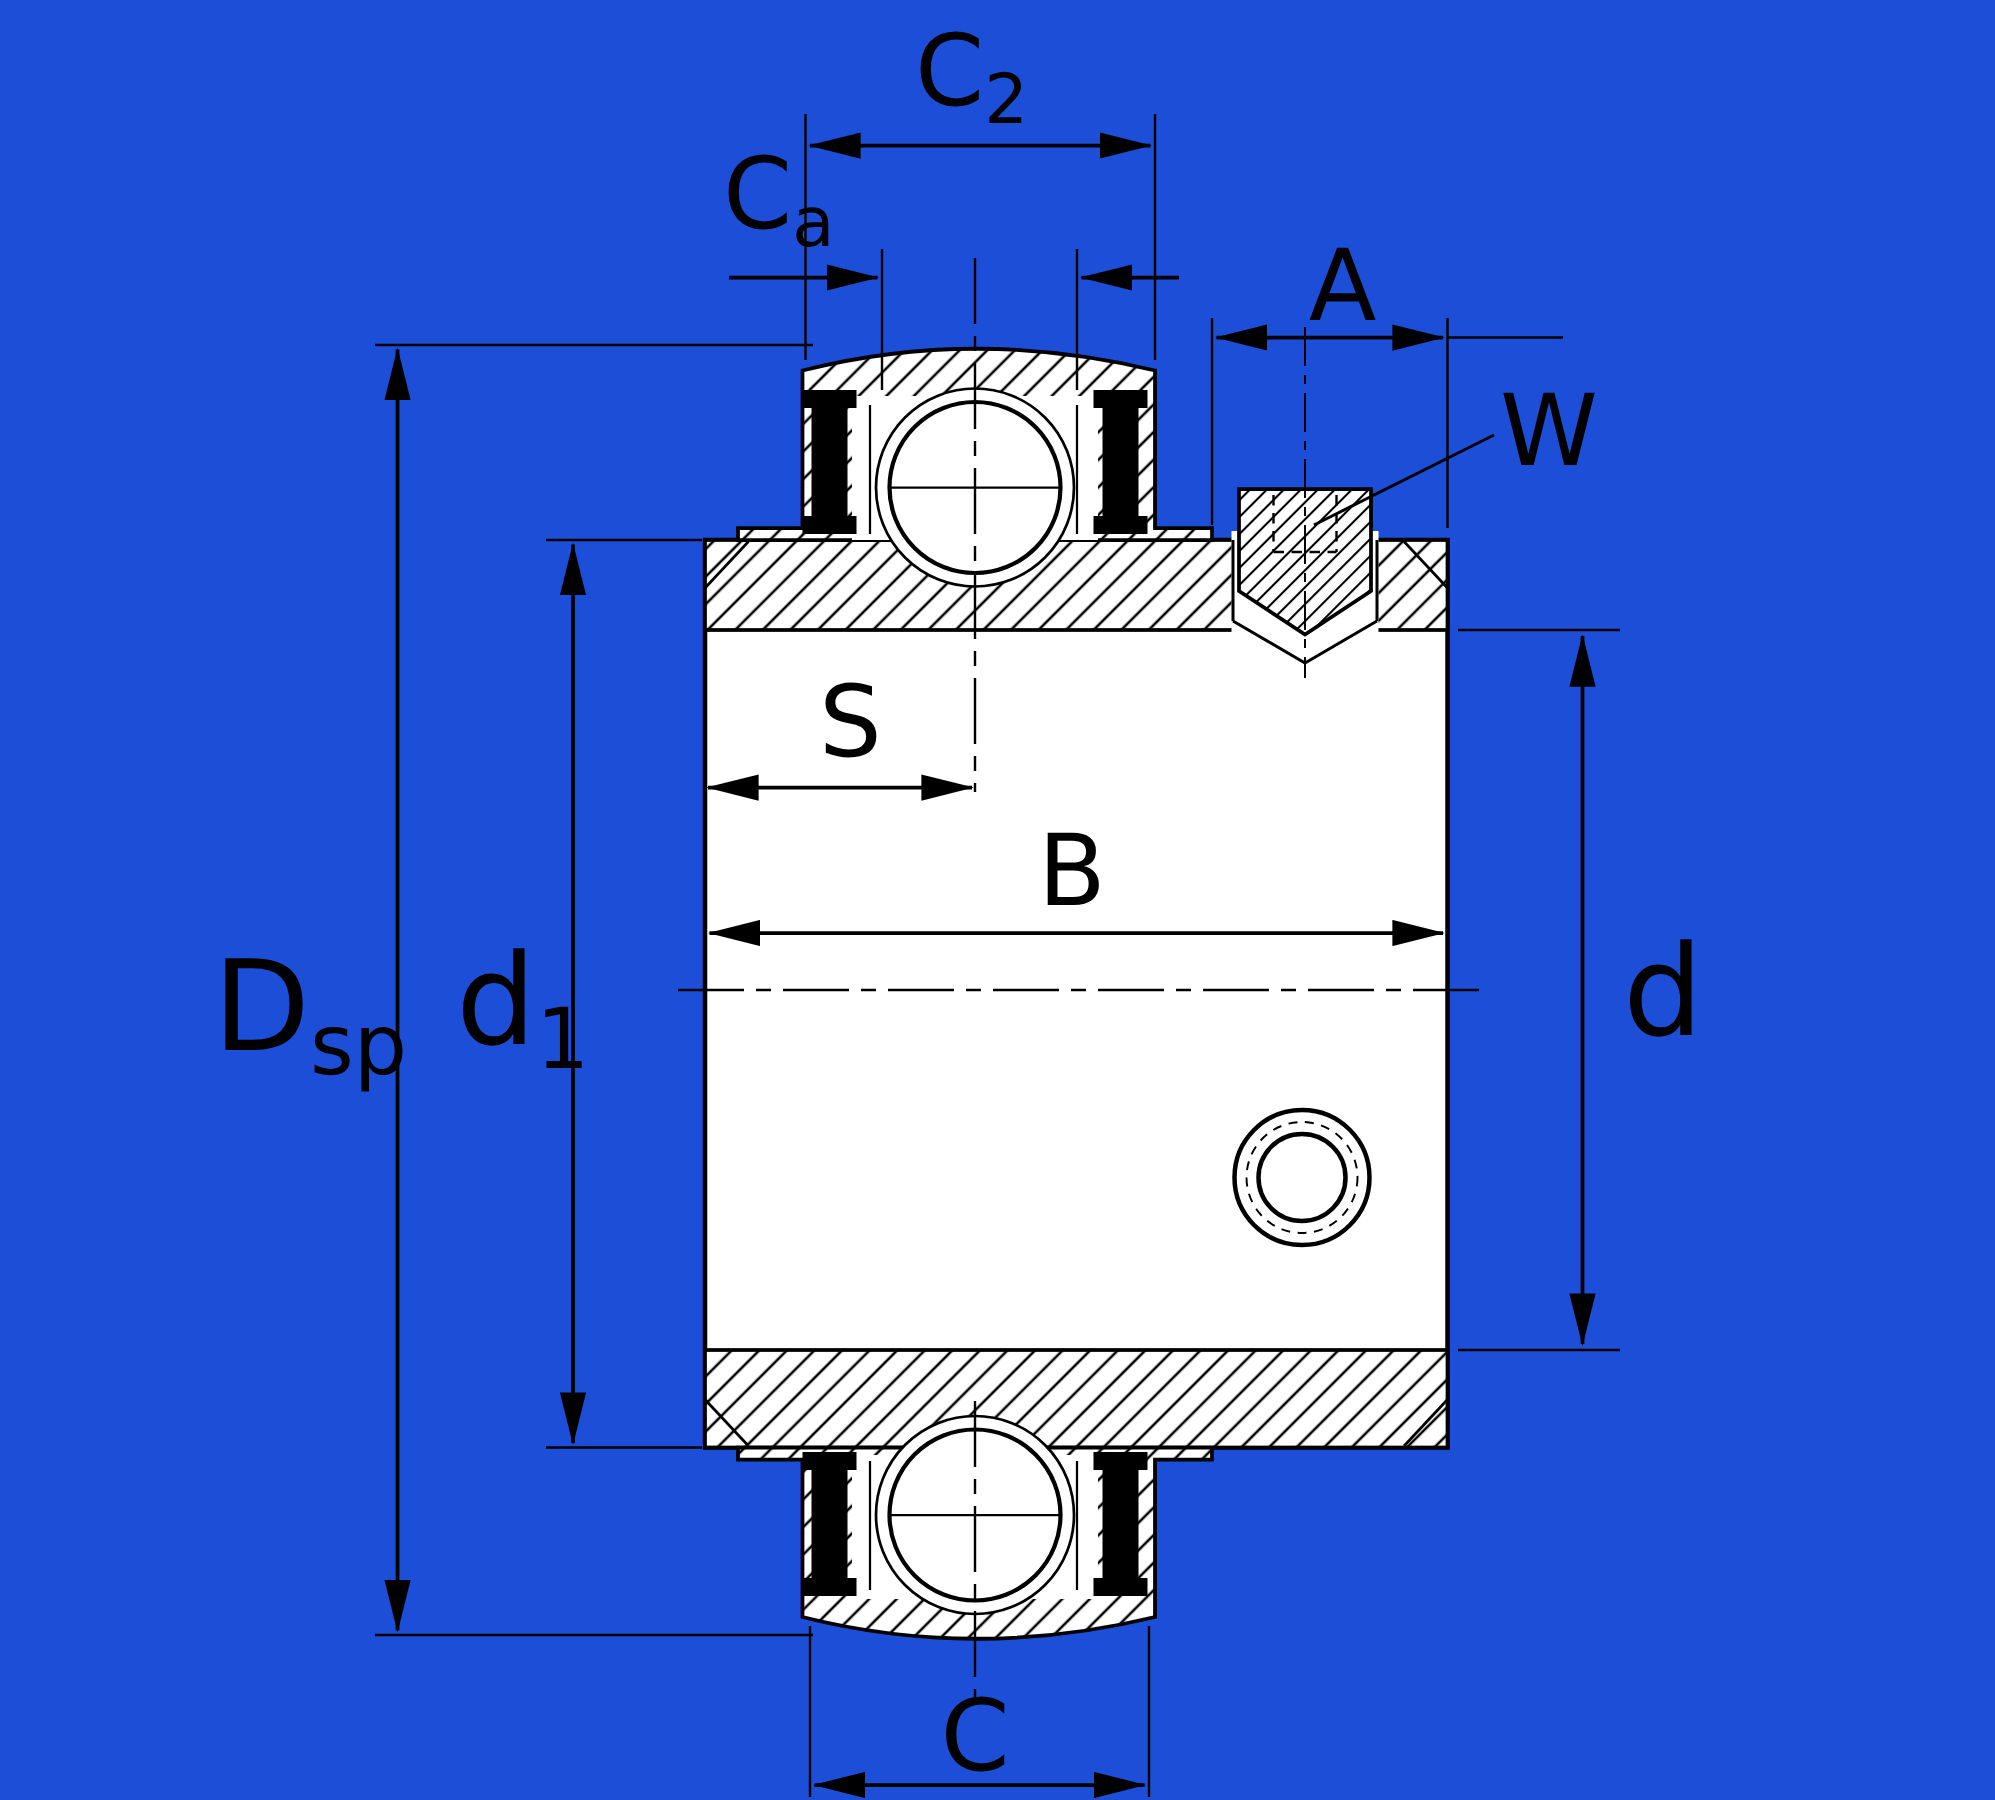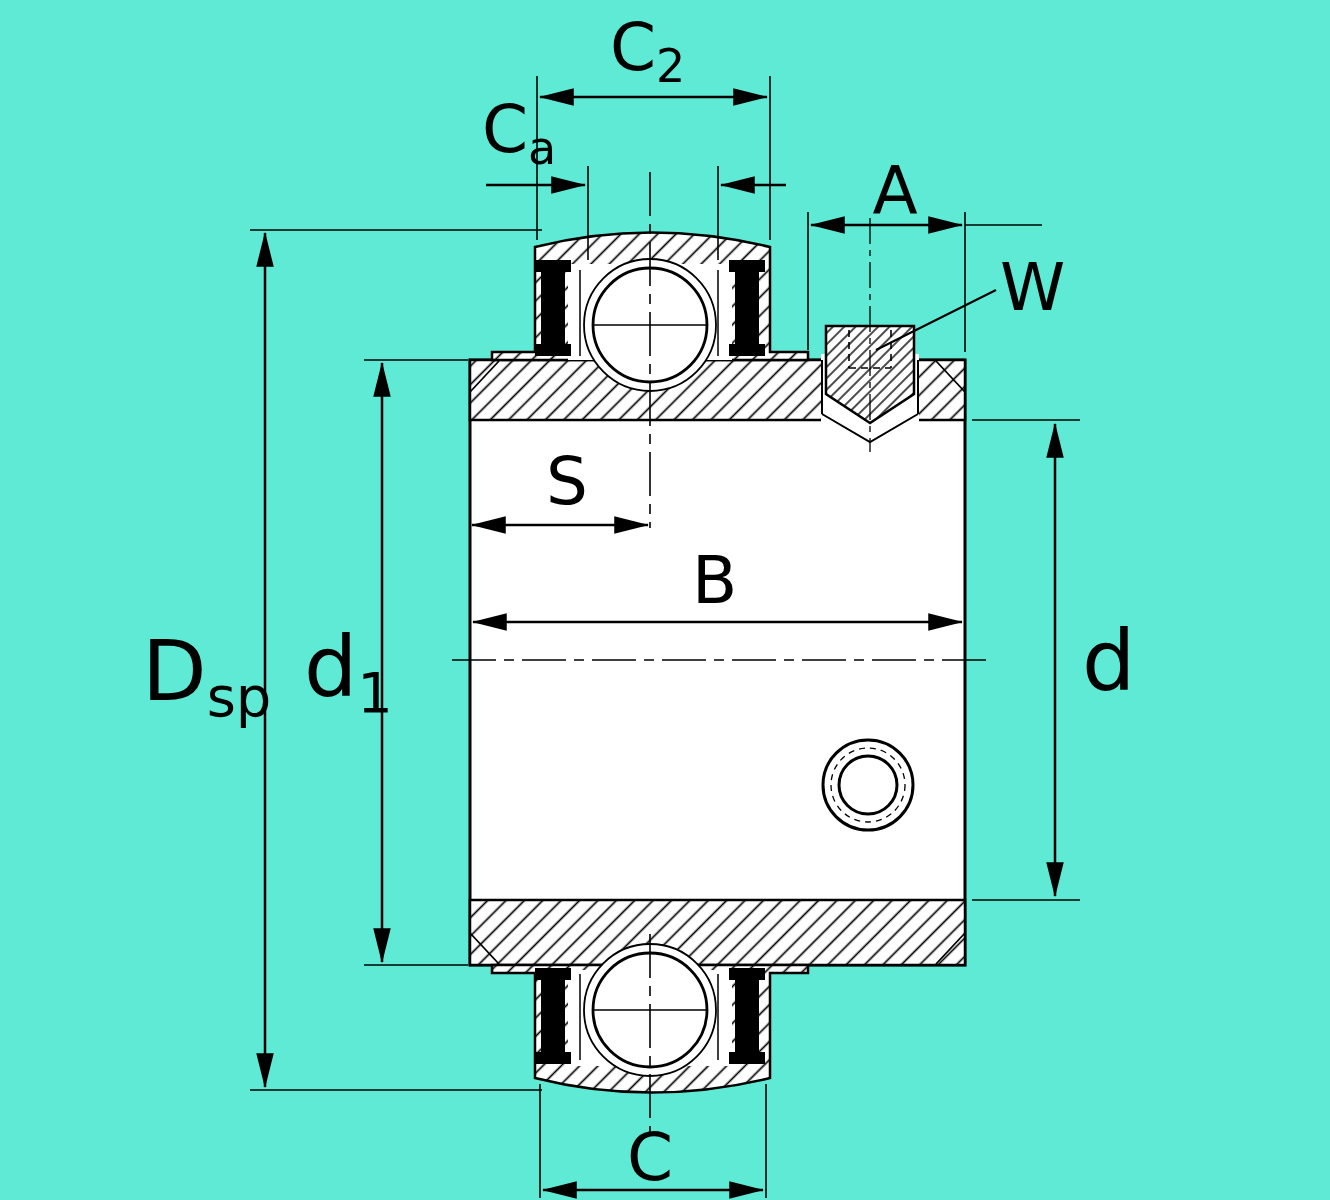--- a/index.html
+++ b/index.html
@@ -1,19 +1,19 @@
 <!DOCTYPE html>
 <html><head>
 <meta charset="utf-8">
 <style>
   html,body{margin:0;padding:0;background:#e8e8e8;}
   .canvas{
     position:relative;
     width:1330px;height:1200px;
-    background:#5eead4;
+    background:#1d4ed8;
     font-family:"DejaVu Sans","Liberation Sans",sans-serif;
     margin:0 auto;
     overflow:hidden;
   }
   svg{position:absolute;inset:0;display:block;}
   text{fill:#000;font-family:"DejaVu Sans","Liberation Sans",sans-serif;}
   .lbl{font-size:66px;}
   .lblBig{font-size:84px;}
   .sub{font-size:46px;}
   .subBig{font-size:56px;}

